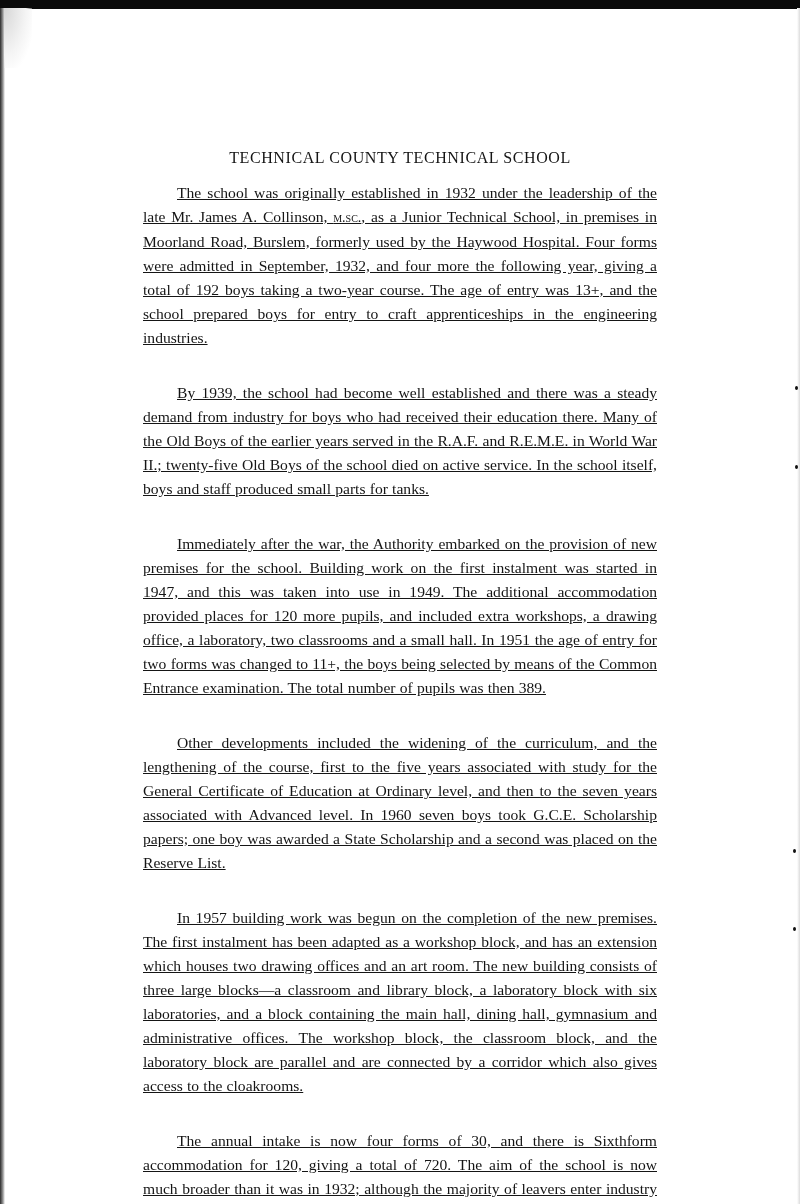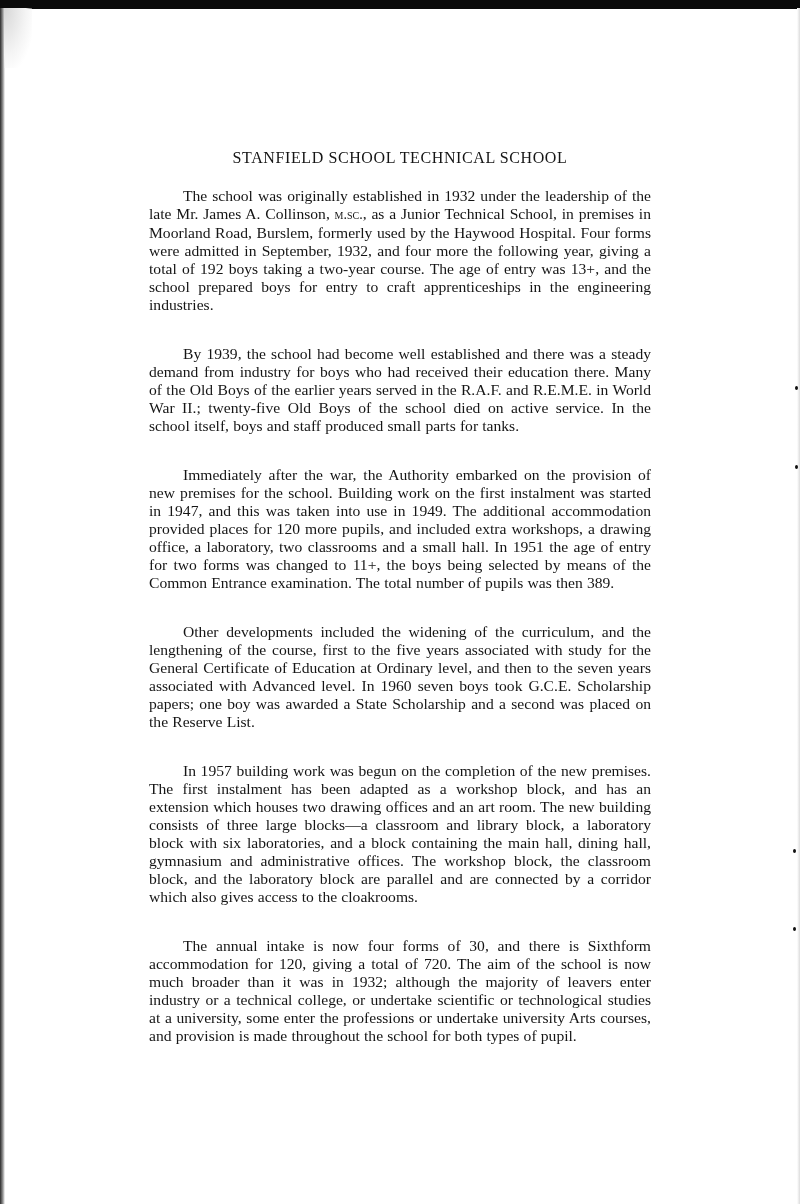--- a/index.html
+++ b/index.html
@@ -54,43 +54,44 @@
     .title {
       text-align: center;
       font-size: 16px;
       letter-spacing: 0.6px;
       margin: 0 0 8px 0;
       line-height: 22px;
       font-weight: normal;
     }
     .para {
       font-size: 15.6px;
-      line-height: 18px;
+      line-height: 24px;
       text-align: justify;
       text-indent: 34px;
-      margin: 18px;
+      margin: 12px;
       word-spacing: 0.3px;
+      text-decoration: underline;
     }
     .para + .para { margin-top: 31px; }
     .smallcaps { font-variant: small-caps; font-size: 14px; }
   </style>
 </head>
 <body>
 
 <div class="scan-top-edge"></div>
 <div class="scan-left-edge"></div>
 <div class="scan-left-shadow"></div>
 <div class="scan-right-edge"></div>
 <div class="speck" style="left:795px; top:386px;"></div>
 <div class="speck" style="left:795px; top:465px;"></div>
 <div class="speck" style="left:793px; top:849px;"></div>
 <div class="speck" style="left:793px; top:927px;"></div>
 
 <main class="page">
-  <h1 class="title">STANFIELD SCHOOL TECHNICAL SCHOOL</h1>
+  <h1 class="title">TECHNICAL COUNTY TECHNICAL SCHOOL</h1>
 
   <p class="para"><span>The school was originally established in 1932 under the leadership of the late Mr. James A. Collinson, </span><span class="smallcaps">m.sc.</span><span>, as a Junior Technical School, in premises in Moorland Road, Burslem, formerly used by the Haywood Hospital.  Four forms were admitted in September, 1932, and four more the following year, giving a total of 192 boys taking a two-year course.  The age of entry was 13+, and the school prepared boys for entry to craft apprenticeships in the engineering industries.</span></p>
 
   <p class="para">By 1939, the school had become well established and there was a steady demand from industry for boys who had received their education there.  Many of the Old Boys of the earlier years served in the R.A.F. and R.E.M.E. in World War II.; twenty-five Old Boys of the school died on active service.  In the school itself, boys and staff produced small parts for tanks.</p>
 
   <p class="para">Immediately after the war, the Authority embarked on the provision of new premises for the school.  Building work on the first instalment was started in 1947, and this was taken into use in 1949. The additional accommodation provided places for 120 more pupils, and included extra workshops, a drawing office, a laboratory, two classrooms and a small hall.  In 1951 the age of entry for two forms was changed to 11+, the boys being selected by means of the Common Entrance examination.  The total number of pupils was then 389.</p>
 
   <p class="para">Other developments included the widening of the curriculum, and the lengthening of the course, first to the five years associated with study for the General Certificate of Education at Ordinary level, and then to the seven years associated with Advanced level.  In 1960 seven boys took G.C.E. Scholarship papers; one boy was awarded a State Scholarship and a second was placed on the Reserve List.</p>
 
   <p class="para">In 1957 building work was begun on the completion of the new premises.  The first instalment has been adapted as a workshop block, and has an extension which houses two drawing offices and an art room.  The new building consists of three large blocks—a class­room and library block, a laboratory block with six laboratories, and a block containing the main hall, dining hall, gymnasium and administrative offices.  The workshop block, the classroom block, and the laboratory block are parallel and are connected by a corridor which also gives access to the cloakrooms.</p>

